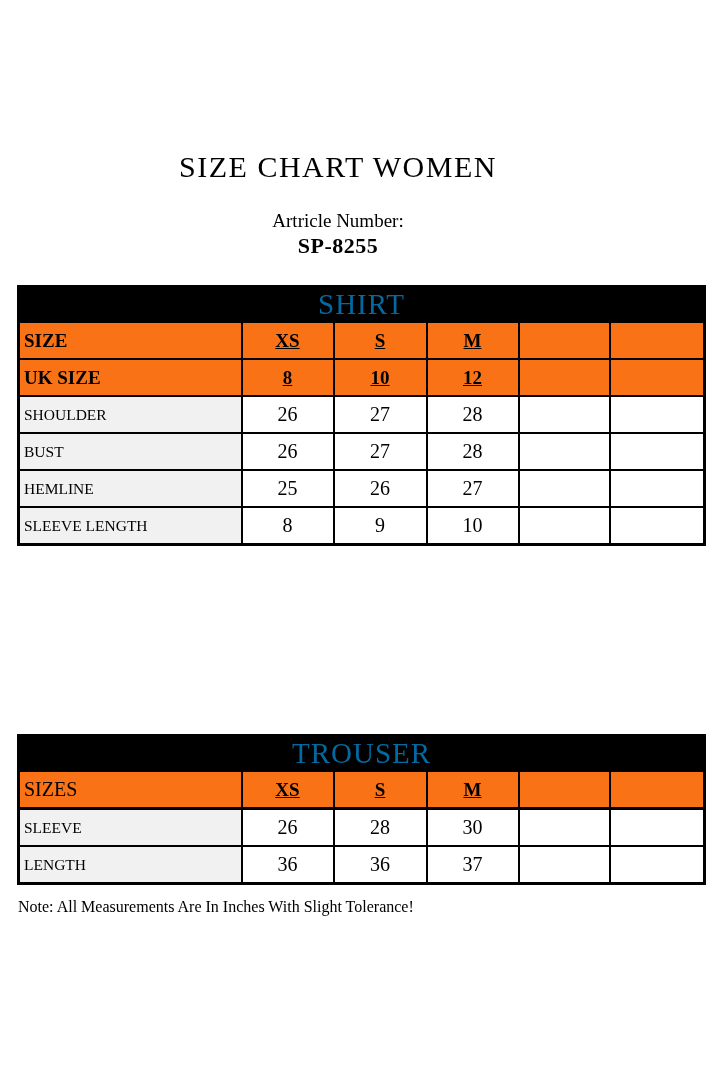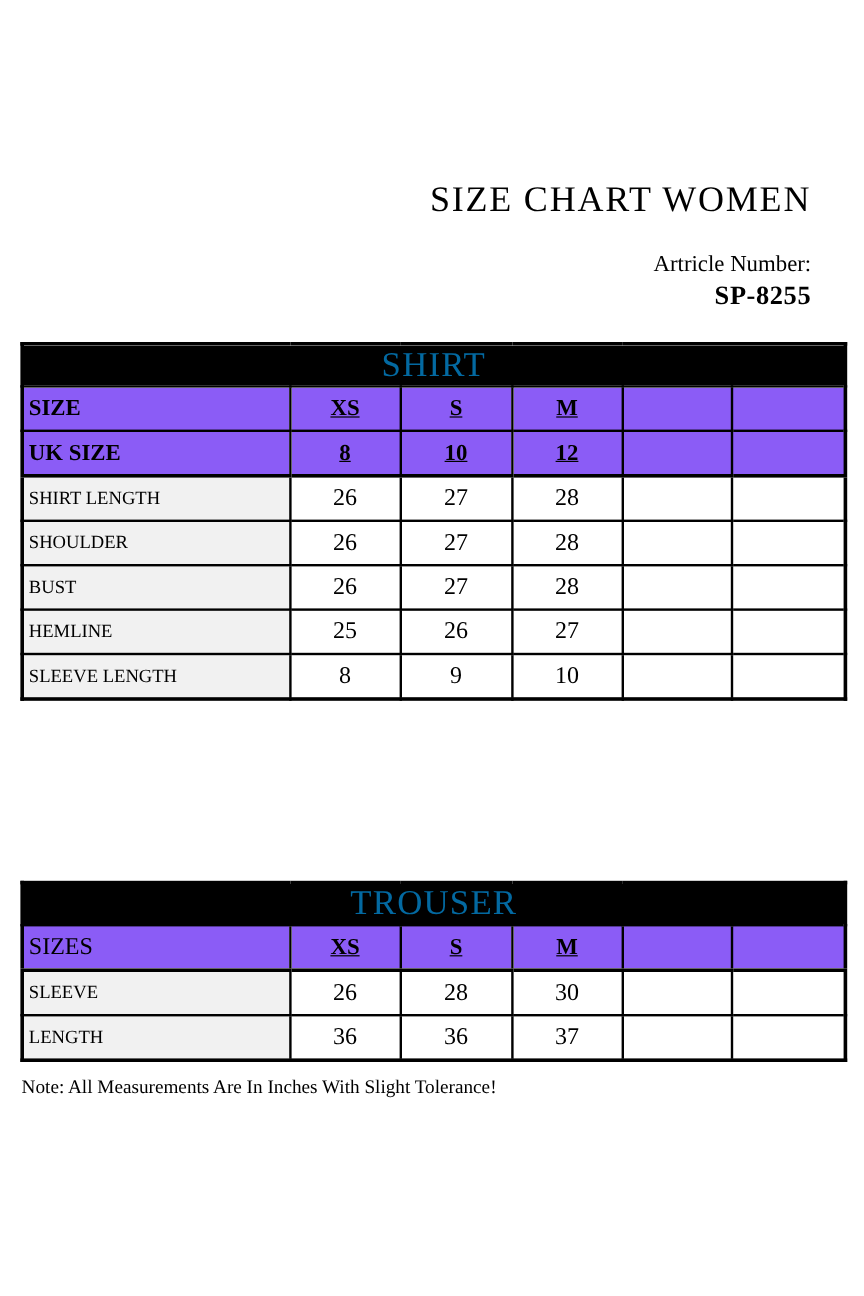--- a/index.html
+++ b/index.html
@@ -4,21 +4,21 @@
 <style>
   html, body { margin: 0; padding: 0; }
   body {
     width: 720px; height: 1080px;
     background: #ffffff;
     color: #000000;
     font-family: "Liberation Serif", "DejaVu Serif", serif;
     position: relative;
     overflow: hidden;
   }
-  .centered-line { position: absolute; left: 0; width: 676px; text-align: right; }
+  .centered-line { position: absolute; left: 0; width: 676px; text-align: center; }
   .page-title { top: 150px; font-size: 30px; letter-spacing: 1.5px; }
   .article-label { top: 210px; font-size: 19px; }
   .article-number { top: 233px; font-size: 22px; font-weight: bold; letter-spacing: 0.5px; }
 
   table.size-table {
     position: absolute; left: 17px;
     width: 686px;
     border-collapse: collapse;
     table-layout: fixed;
     border: 3px solid #000;
@@ -39,21 +39,21 @@
     background: #000000;
     color: #0369a1;
     text-align: center;
     font-size: 29px;
     height: 33px;
     letter-spacing: 1px;
   }
   .cell-label { text-align: left; padding-left: 4px !important; }
   .cell-val { text-align: center; }
 
-  tr.row-header td { background: #8b5cf6; font-weight: bold; }
+  tr.row-header td { background: #f97316; font-weight: bold; }
   tr.row-header td.cell-label { font-size: 19px; }
   tr.row-header td.cell-val { font-size: 19px; text-decoration: underline; }
 
   tr.row-data td.cell-label { background: #f1f1f1; font-size: 15.5px; font-weight: normal; }
   tr.row-data td.cell-val { font-size: 20px; }
 
   tr.first-data td { border-top: 3px solid #000; }
   tr.row-sizes td.cell-label { font-weight: normal; font-size: 20px; }
 
   .note { position: absolute; left: 18px; top: 898px; font-size: 16px; }
@@ -84,28 +84,20 @@
     <td class="cell-val">S</td>
     <td class="cell-val">M</td>
     <td class="cell-val"></td>
     <td class="cell-val"></td>
   </tr>
   <tr class="row-header">
     <td class="cell-label">UK SIZE</td>
     <td class="cell-val">8</td>
     <td class="cell-val">10</td>
     <td class="cell-val">12</td>
-    <td class="cell-val"></td>
-    <td class="cell-val"></td>
-  </tr>
-  <tr class="row-data first-data">
-    <td class="cell-label">SHIRT LENGTH</td>
-    <td class="cell-val">26</td>
-    <td class="cell-val">27</td>
-    <td class="cell-val">28</td>
     <td class="cell-val"></td>
     <td class="cell-val"></td>
   </tr>
   <tr class="row-data">
     <td class="cell-label">SHOULDER</td>
     <td class="cell-val">26</td>
     <td class="cell-val">27</td>
     <td class="cell-val">28</td>
     <td class="cell-val"></td>
     <td class="cell-val"></td>

